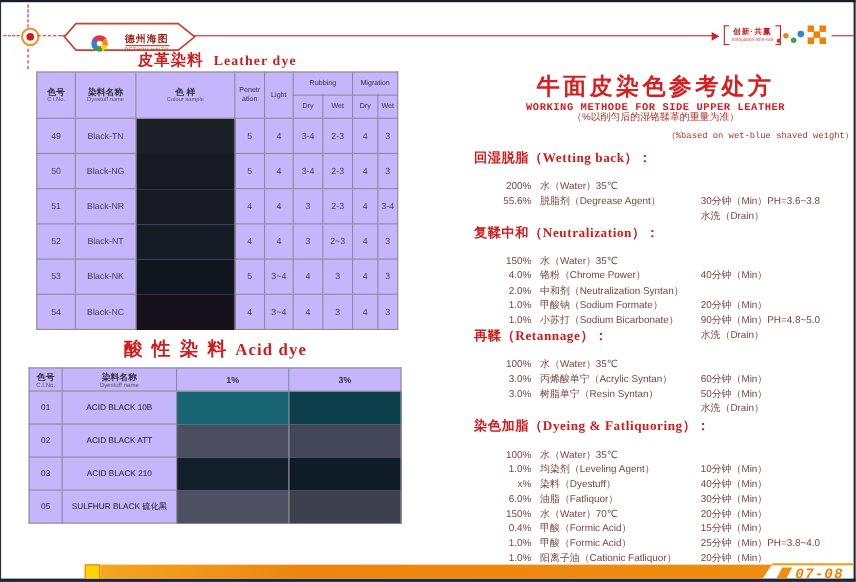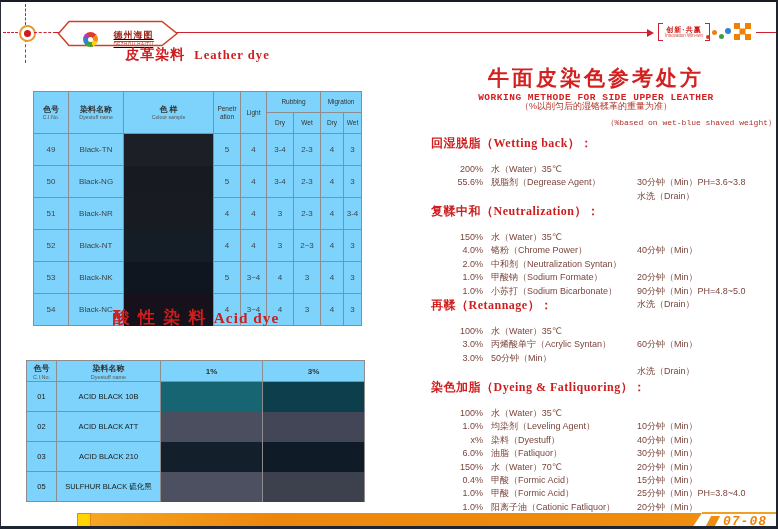--- a/index.html
+++ b/index.html
@@ -10,21 +10,21 @@
   
   .rule{position:absolute;height:0;border-top:1px solid #cf2030;}
   .rule.dashed{border-top-style:dashed;}
   .vdash{position:absolute;width:0;border-left:1px dashed #cf2030;}
   .regmark-ring{position:absolute;left:18px;top:23px;width:13px;height:13px;border:2px solid #e89b2a;border-radius:50%;background:#fff;}
   .regmark-dot{position:absolute;left:3px;top:3px;width:7px;height:7px;border-radius:50%;background:#cf1d1d;}
   .arrowhead{position:absolute;left:646px;top:27px;width:0;height:0;
              border-left:7px solid #cf2030;border-top:4px solid transparent;border-bottom:4px solid transparent;}
   .hexbadge{position:absolute;left:56px;top:18px;width:122px;height:27px;}
   .hexbadge svg{position:absolute;left:0;top:0;}
-  .hexinner{position:absolute;left:10px;top:3px;width:102px;height:32px;display:flex;align-items:center;gap:16px;justify-content:center;text-decoration:underline;}
+  .hexinner{position:absolute;left:10px;top:3px;width:102px;height:32px;display:flex;align-items:center;gap:16px;justify-content:center;}
   .logo-circle{width:15px;height:15px;border-radius:50%;
       background:conic-gradient(#e03a2a 0 14%,#f08a1e 14% 30%,#ffd400 30% 44%,#3f9e3f 44% 62%,#2e86c8 62% 80%,#b43ab4 80% 92%,#e03a2a 92% 100%);
       position:relative;}
   .logo-circle i{position:absolute;left:5px;top:5px;width:5px;height:5px;border-radius:50%;background:#fff;}
   .brandtext{display:flex;flex-direction:column;line-height:1;}
   .brand-cn{font-size:9px;font-weight:bold;color:#9a2418;letter-spacing:1px;}
   .brand-en{font-size:4.5px;color:#c0392b;border-top:1px solid #c0392b;margin-top:1px;padding-top:1px;letter-spacing:.5px;}
   .slogan{position:absolute;left:657px;top:21px;display:flex;align-items:stretch;gap:2px;height:18px;}
   .brk{width:4px;border:1px solid #cf2030;}
   .brk.l{border-right:none;} .brk.r{border-left:none;}
@@ -33,21 +33,21 @@
   .slogan-en{font-size:4.5px;color:#cf4a3a;margin-top:1px;}
   .dot{position:absolute;border-radius:50%;}
   .pixlogo{position:absolute;left:733px;top:21px;}
   
   .ltitle{position:absolute;left:35px;top:44px;width:323px;text-align:center;
           font-family:"Liberation Serif","DejaVu Serif",serif;color:#cf1d1d;font-weight:bold;font-size:14px;letter-spacing:1px;}
   .atitle{position:absolute;left:25px;top:304px;width:340px;text-align:center;
           font-family:"Liberation Serif","DejaVu Serif",serif;color:#cf1d1d;font-weight:bold;font-size:17px;letter-spacing:2px;}
   .ltitle .en,.atitle .en{letter-spacing:1px;font-size:.9em;}
   
-  table{border-collapse:collapse;table-layout:fixed;position:absolute;background:#7dd3fc;margin-top:26px;}
+  table{border-collapse:collapse;table-layout:fixed;position:absolute;background:#c4b5fd;}
   .ltable{left:32px;top:63px;width:328px;}
   .atable{left:25px;top:332px;width:338px;}
   th,td{border:1px solid #8d8d8d;text-align:center;vertical-align:middle;padding:0;color:#333;}
   .ltable th{font-size:6.5px;line-height:1.15;font-weight:normal;}
   .ltable th.cn{font-size:8px;font-weight:bold;}
   .ltable th .sub{display:block;font-size:5.5px;color:#555;font-weight:normal;transform:scale(.95);}
   .ltable td{font-size:8px;height:31px;color:#444;}
   .ltable tr.hr1 th{height:20px;} .ltable tr.hr2 th{height:20px;}
   .pen{word-break:break-all;padding:0 2px;}
   td.sw{border-top:none;border-bottom:none;}
@@ -356,20 +356,21 @@
             <span>水（Water）35℃</span>
             <span></span>
           </div>
         <div class="rl">
             <span class="pct">3.0%</span>
             <span>丙烯酸单宁（Acrylic Syntan）</span>
             <span>60分钟（Min）</span>
           </div>
         <div class="rl">
             <span class="pct">3.0%</span>
+            <span>树脂单宁（Resin Syntan）</span>
             <span>50分钟（Min）</span>
           </div>
         <div class="rl">
             <span class="pct"></span>
             <span></span>
             <span>水洗（Drain）</span>
           </div>
       </div>
     </div>
 

